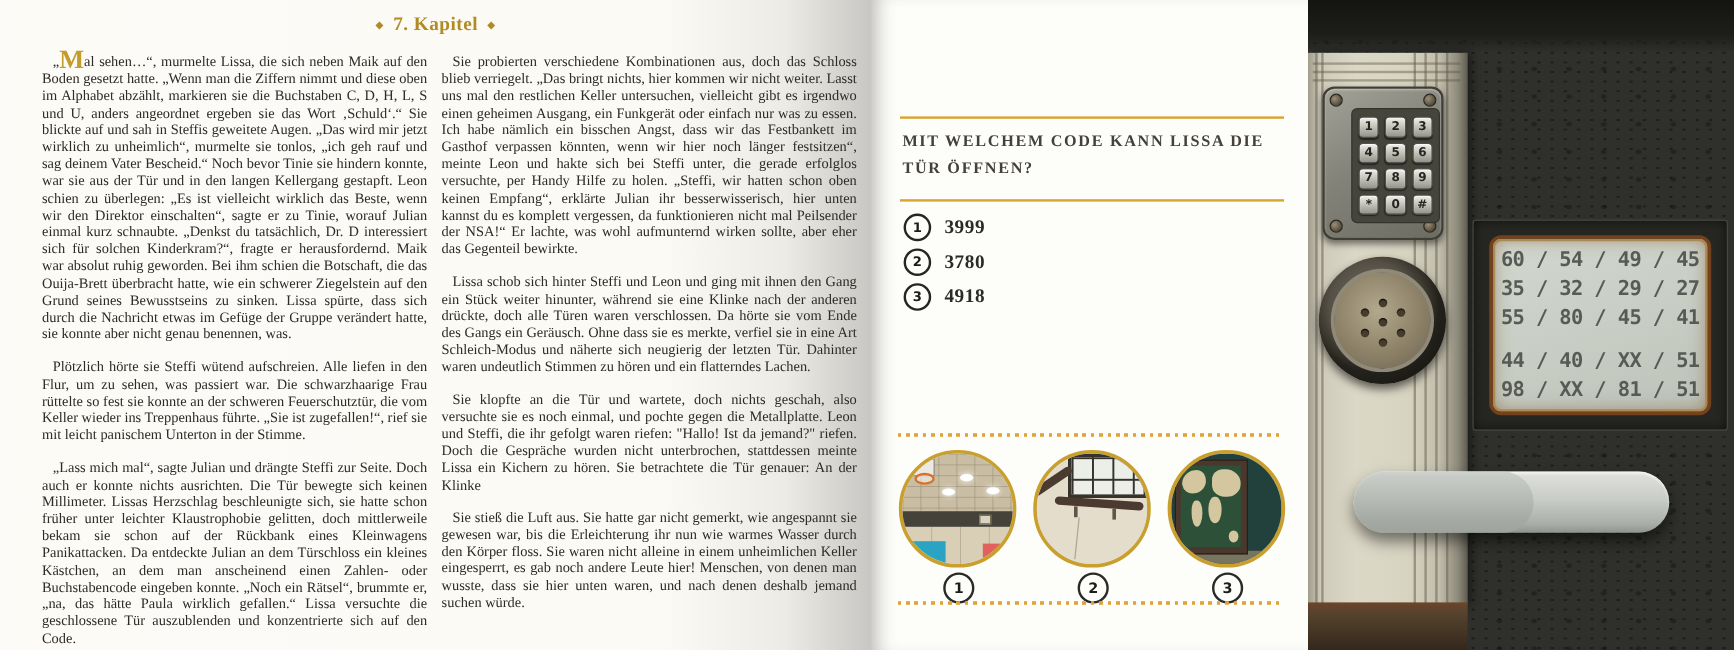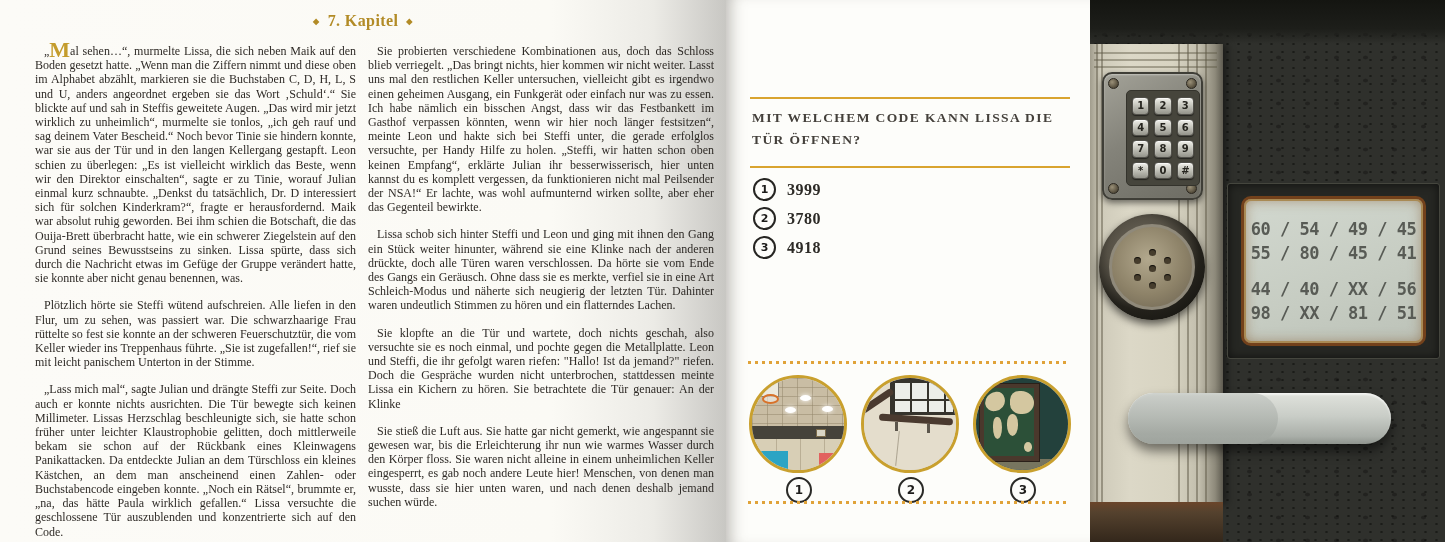--- a/index.html
+++ b/index.html
@@ -228,23 +228,24 @@
       <div class="cyl-dot cd3"></div>
       <div class="cyl-dot cd4"></div>
       <div class="cyl-dot cd5"></div>
       <div class="cyl-dot cd6"></div>
       <div class="cyl-dot cd7"></div>
     </div>
 
     <div class="plaque-panel">
       <div class="plaque">
         <div class="pl-line">60 / 54 / 49 / 45</div>
+        <div class="pl-line">35 / 32 / 29 / 27</div>
         <div class="pl-line">55 / 80 / 45 / 41</div>
         <div class="pl-line pl-gap"></div>
-        <div class="pl-line">44 / 40 / XX / 56</div>
+        <div class="pl-line">44 / 40 / XX / 51</div>
         <div class="pl-line">98 / XX / 81 / 51</div>
       </div>
     </div>
 
     <div class="handle"></div>
     <div class="handle-neck"></div>
   </section>
 
 </div>
 

